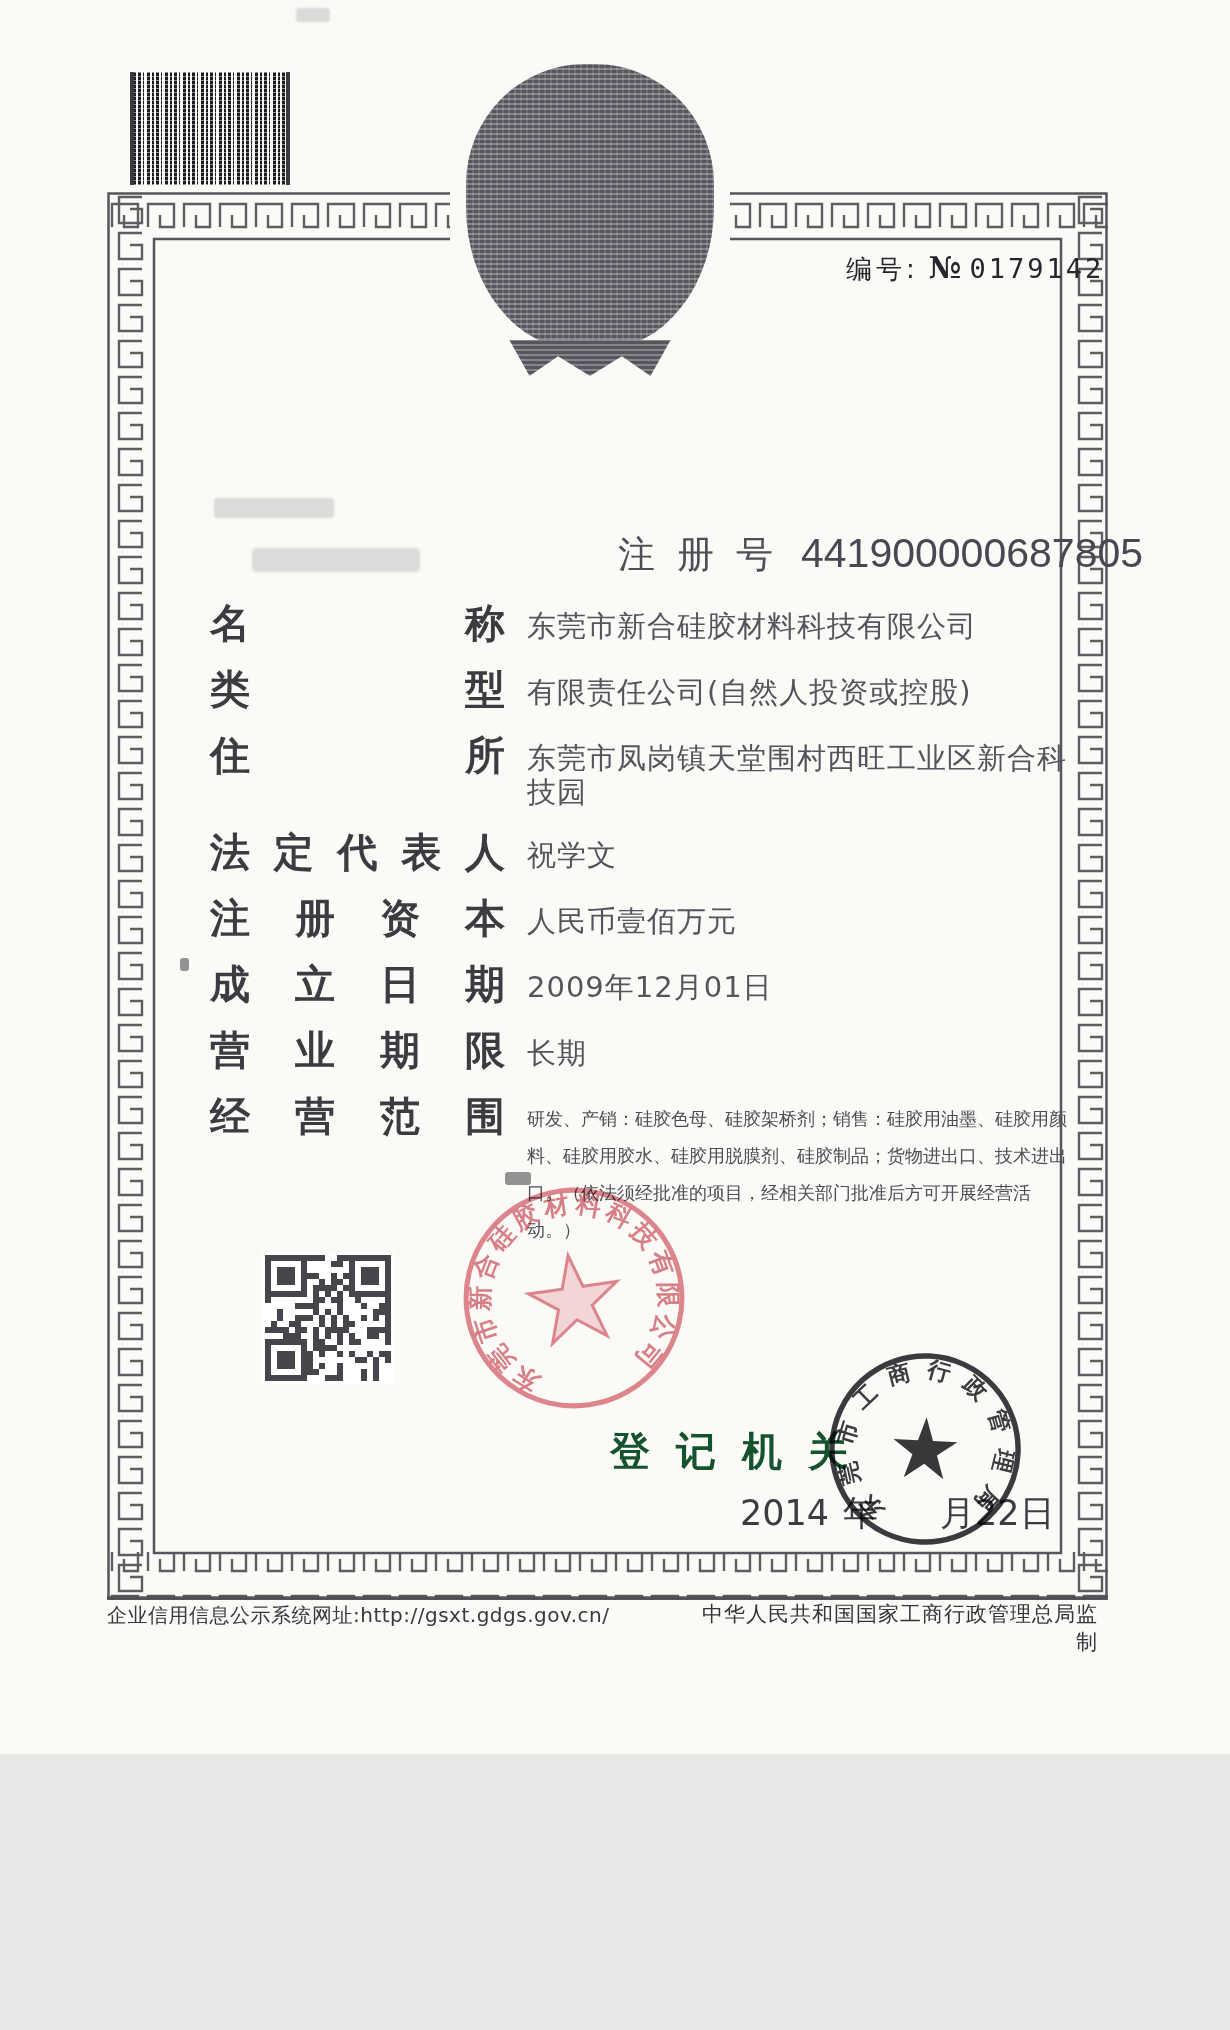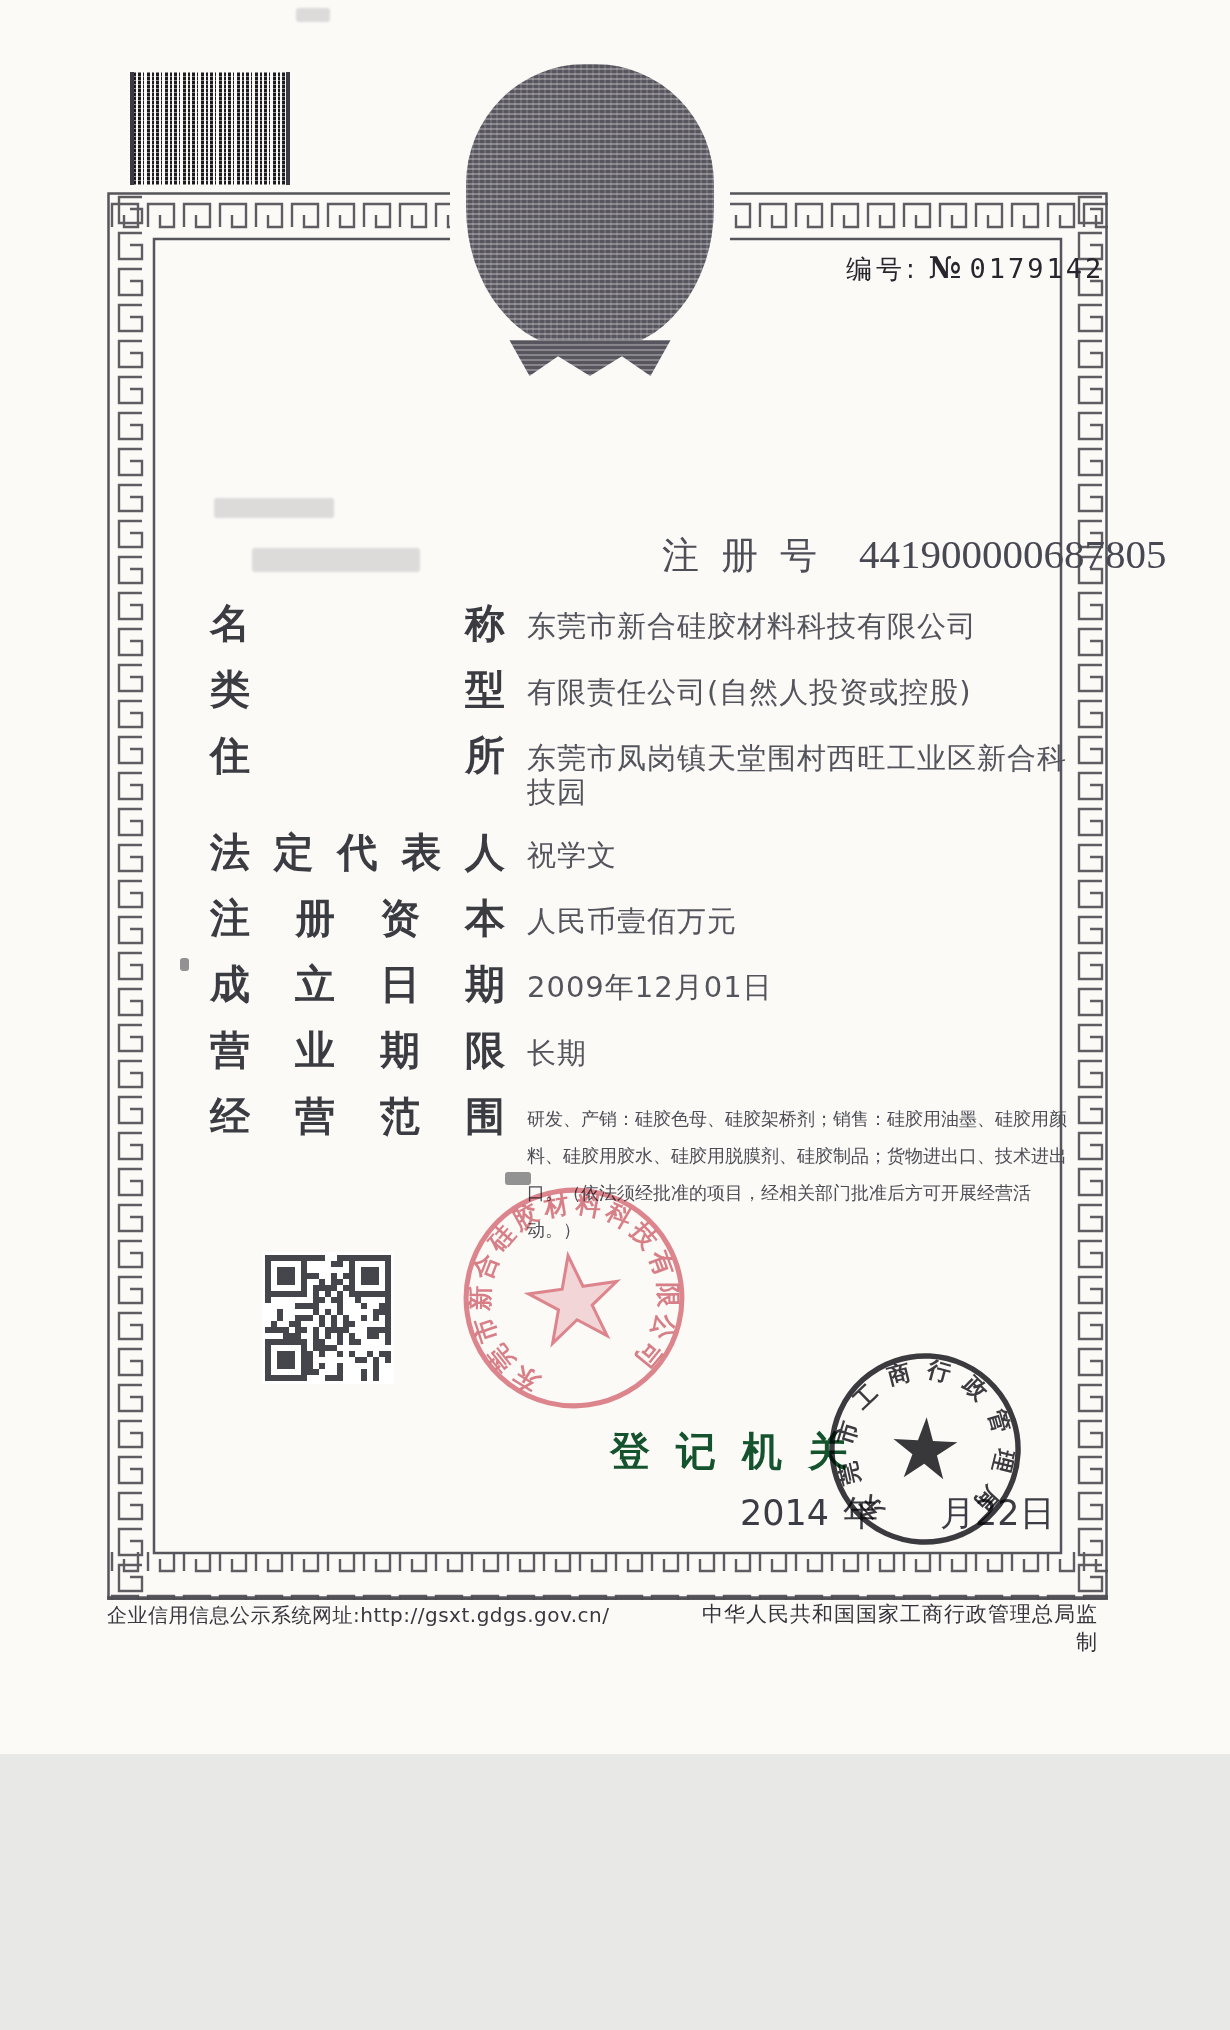--- a/index.html
+++ b/index.html
@@ -34,22 +34,22 @@
   
   .serial{position:absolute;left:846px;top:250px;z-index:3;white-space:nowrap;color:#26262c;}
   .serial .lab{font-size:26px;letter-spacing:4px;}
   .serial .no{font-family:"DejaVu Serif","Liberation Serif",serif;font-weight:bold;font-size:30px;margin-left:10px;}
   .serial .digits{font-family:"DejaVu Sans Mono","Liberation Mono",monospace;font-size:27px;letter-spacing:3px;margin-left:8px;}
 
   .title{position:absolute;left:298px;top:336px;z-index:3;margin:0;white-space:nowrap;
          font-size:118px;font-weight:900;letter-spacing:44px;color:#28282e;filter:blur(.3px);}
 
   .regno{position:absolute;left:618px;top:530px;z-index:3;white-space:nowrap;}
-  .regno .lab{font-size:37px;letter-spacing:22px;color:#4e4e57;margin-left:44px;}
-  .regno .num{font-family:Liberation Serif, serif;font-size:41px;color:#484852;margin-left:20px;}
+  .regno .lab{font-size:37px;letter-spacing:22px;color:#4e4e57;}
+  .regno .num{font-family:Liberation Sans, sans-serif;font-size:41px;color:#484852;margin-left:6px;}
 
   
   .fields{position:absolute;left:210px;top:601px;width:865px;z-index:3;}
   .frow{display:flex;align-items:flex-start;margin-bottom:21px;min-height:45px;}
   .flabel{width:295px;flex:0 0 295px;display:flex;justify-content:space-between;
           font-size:40px;font-weight:600;color:#3b3b42;line-height:45px;}
   .fvalue{margin-left:22px;padding-top:8px;font-size:29px;color:#54545c;letter-spacing:1px;line-height:34px;}
   .frow.scope .fvalue{font-size:18px;line-height:37px;width:572px;padding-top:6px;letter-spacing:0;color:#4d4d55;}
 
   

